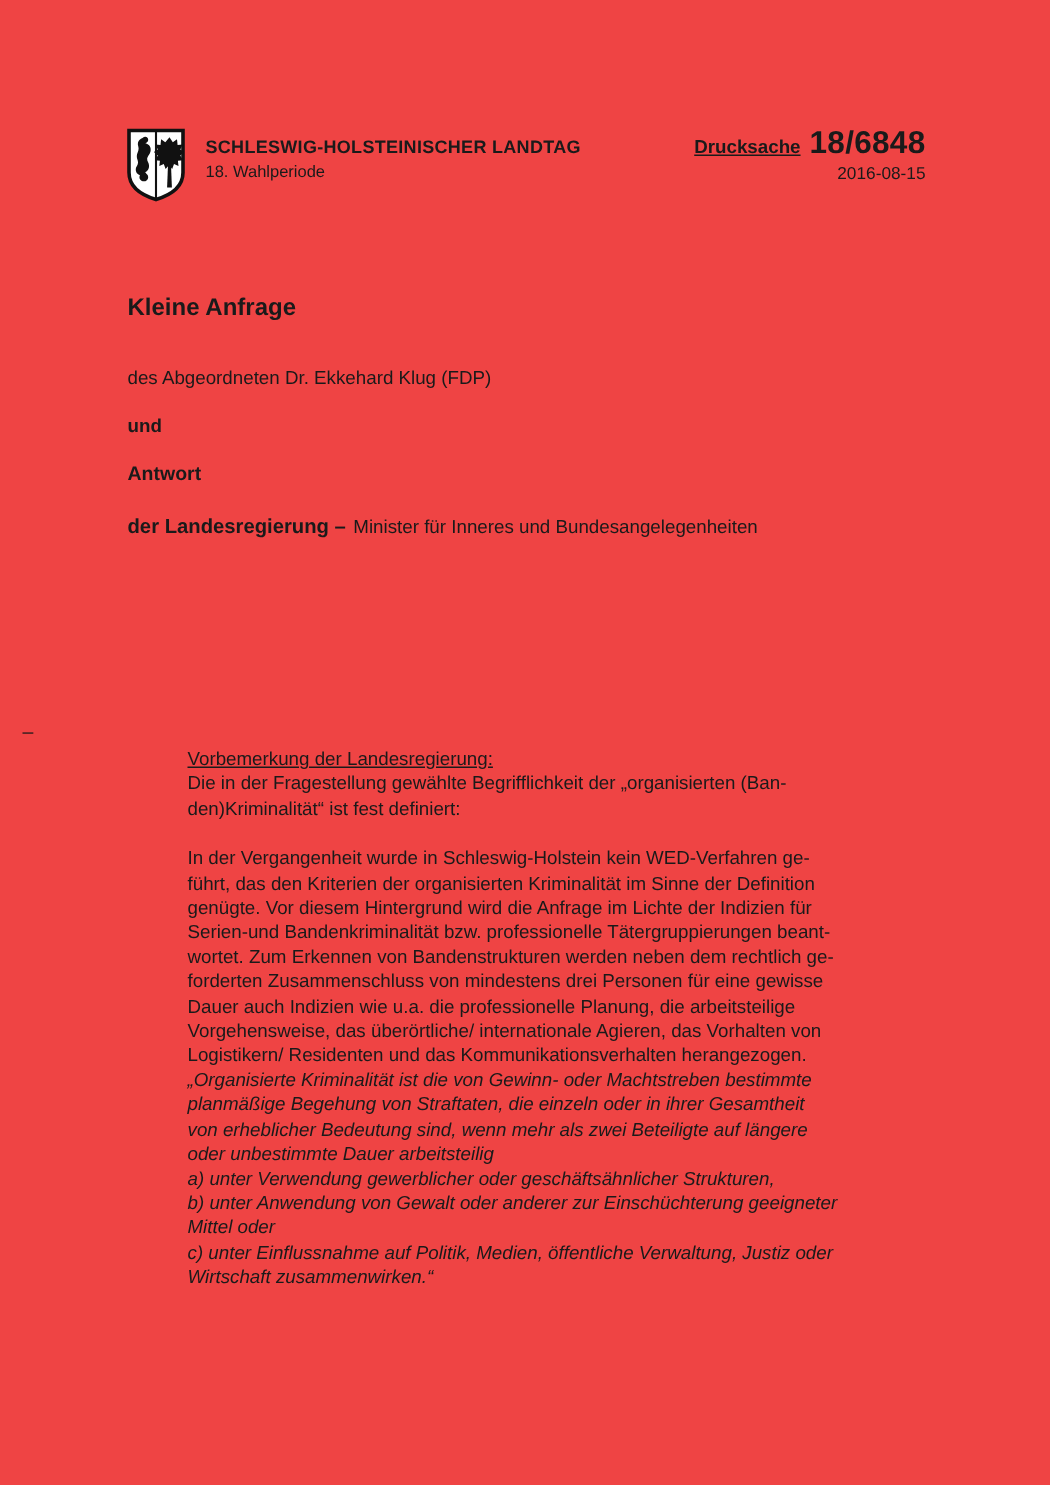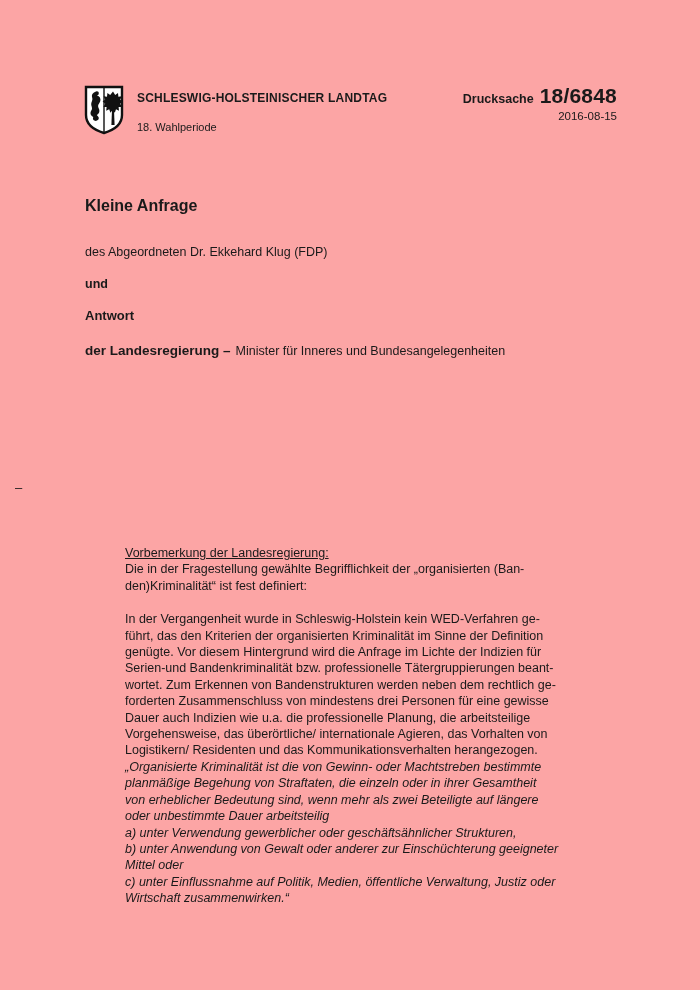--- a/index.html
+++ b/index.html
@@ -7,53 +7,53 @@
   body {
     font-family: "Liberation Sans", sans-serif;
     color: #1a1a1a;
     -webkit-font-smoothing: antialiased;
   }
   .page {
     position: relative;
     width: 700px;
     height: 990px;
     margin: 0 auto;
-    background: #fca5a5;
+    background: #ef4444;
     overflow: hidden;
   }
   .abs { position: absolute; }
 
   
   .logo-box { left: 83px; top: 85px; width: 42px; height: 50px; }
   .parliament-block { left: 137px; top: 91px; }
   .parliament-name { font-size: 12px; font-weight: bold; letter-spacing: 0.2px; white-space: nowrap; }
-  .legislative-period { font-size: 11px; margin-top: 16px; }
+  .legislative-period { font-size: 11px; margin-top: 4px; }
   .doc-block { left: 417px; top: 84px; width: 200px; text-align: right; }
   .doc-line { white-space: nowrap; }
-  .doc-type-label { font-size: 12.5px; font-weight: bold; margin-right: 6px; }
+  .doc-type-label { font-size: 12.5px; font-weight: bold; margin-right: 6px; text-decoration: underline; }
   .doc-number { font-size: 21px; font-weight: bold; letter-spacing: 0.2px; }
   .doc-date { font-size: 11.5px; margin-top: 2px; }
 
   
   .request-heading { left: 85px; top: 197px; font-size: 16px; font-weight: bold; }
   .request-author { left: 85px; top: 245px; font-size: 12.5px; }
   .connector { left: 85px; top: 277px; font-size: 12.5px; font-weight: bold; }
   .answer-heading { left: 85px; top: 308px; font-size: 13px; font-weight: bold; }
   .answer-by { left: 85px; top: 343px; font-size: 12.5px; white-space: nowrap; }
   .answer-by-bold { font-size: 13.5px; font-weight: bold; }
   .answer-by-rest { font-size: 12.5px; margin-left: 5px; }
 
   
   .subject-heading { left: 85px; top: 461px; font-size: 12.5px; font-weight: bold; }
   .margin-mark { left: 15px; top: 480px; font-size: 13px; }
 
   
   .body-block {
     left: 125px; top: 498px; width: 510px;
-    font-size: 12.5px; line-height: 16.4px; margin-top: 47px;
+    font-size: 12.5px; line-height: 16.4px;
   }
   .pre { white-space: pre-line; }
   .preliminary-heading { text-decoration: underline; }
   .paragraph-definition-quote { font-style: italic; }
   .paragraph-answer-context { margin-top: 17px; }
 </style>
 </head>
 <body>
 
 <div class="page">

